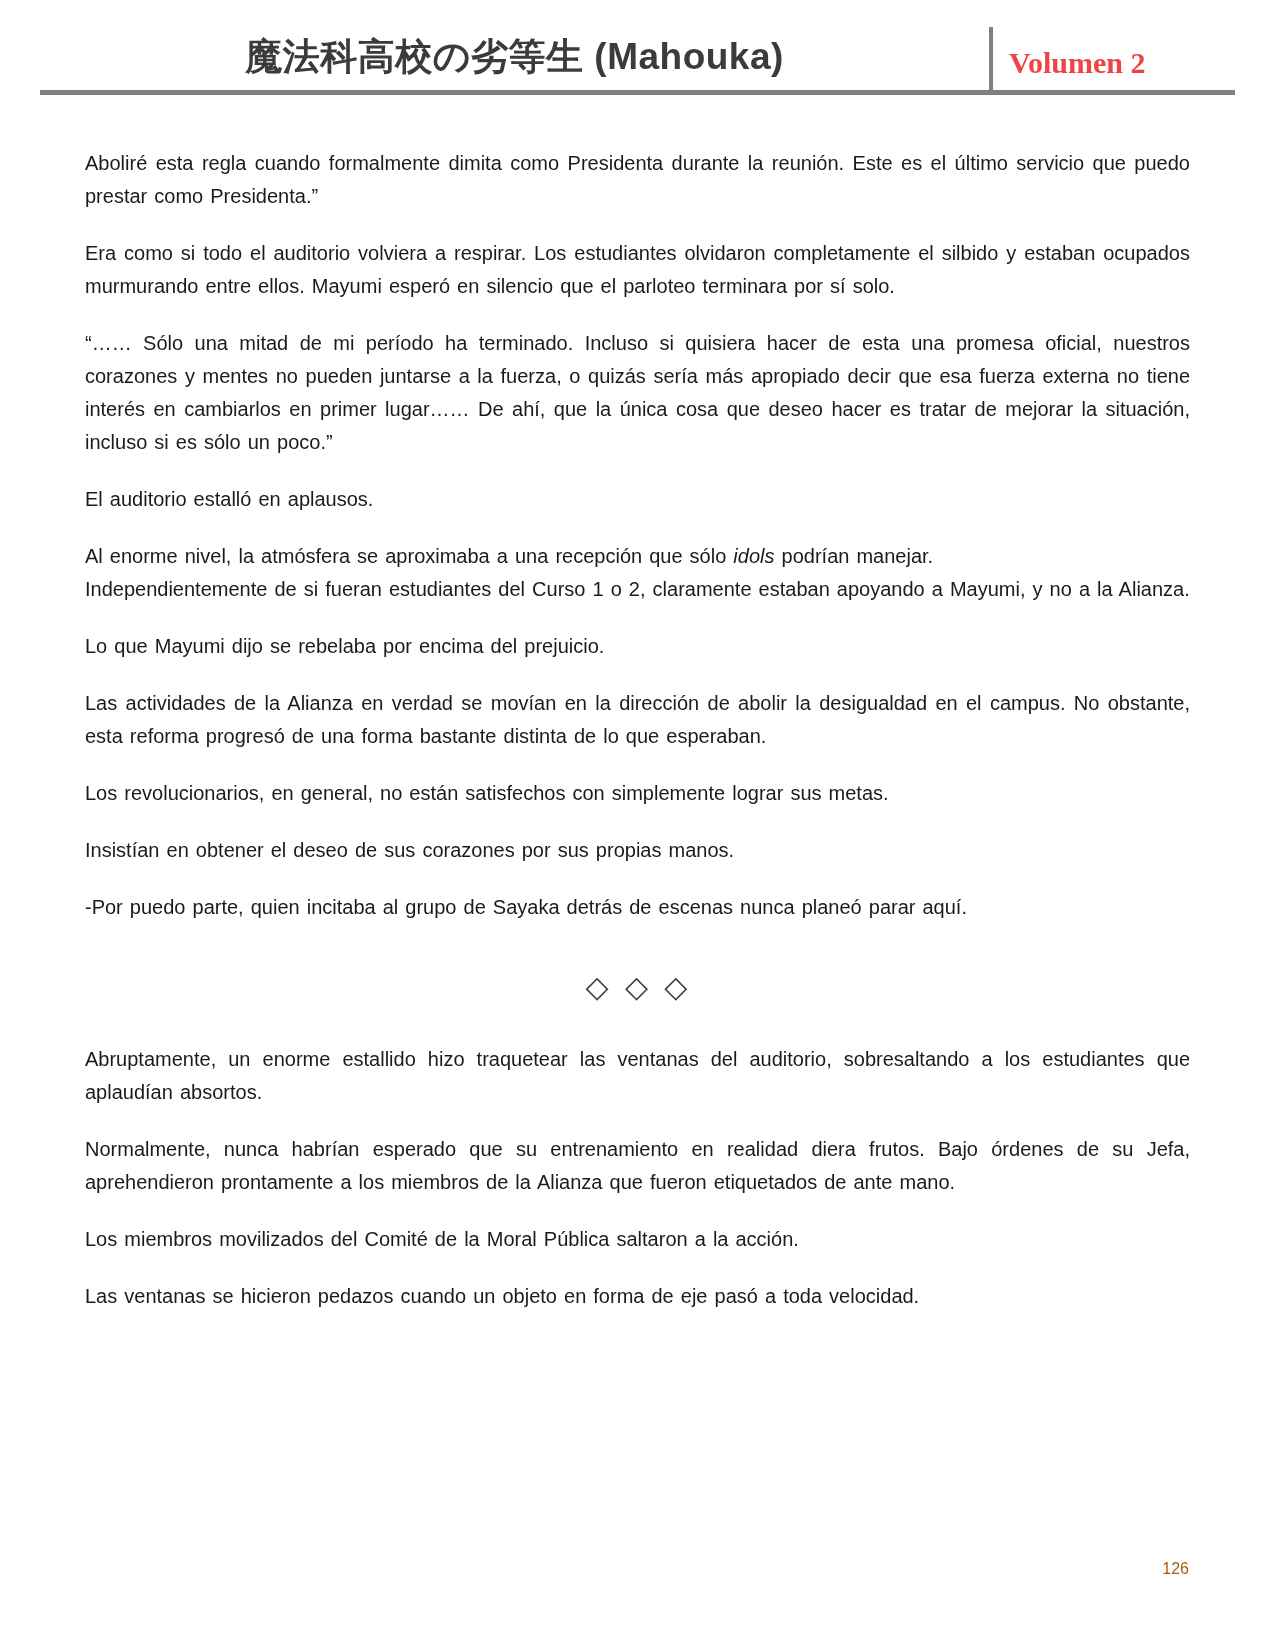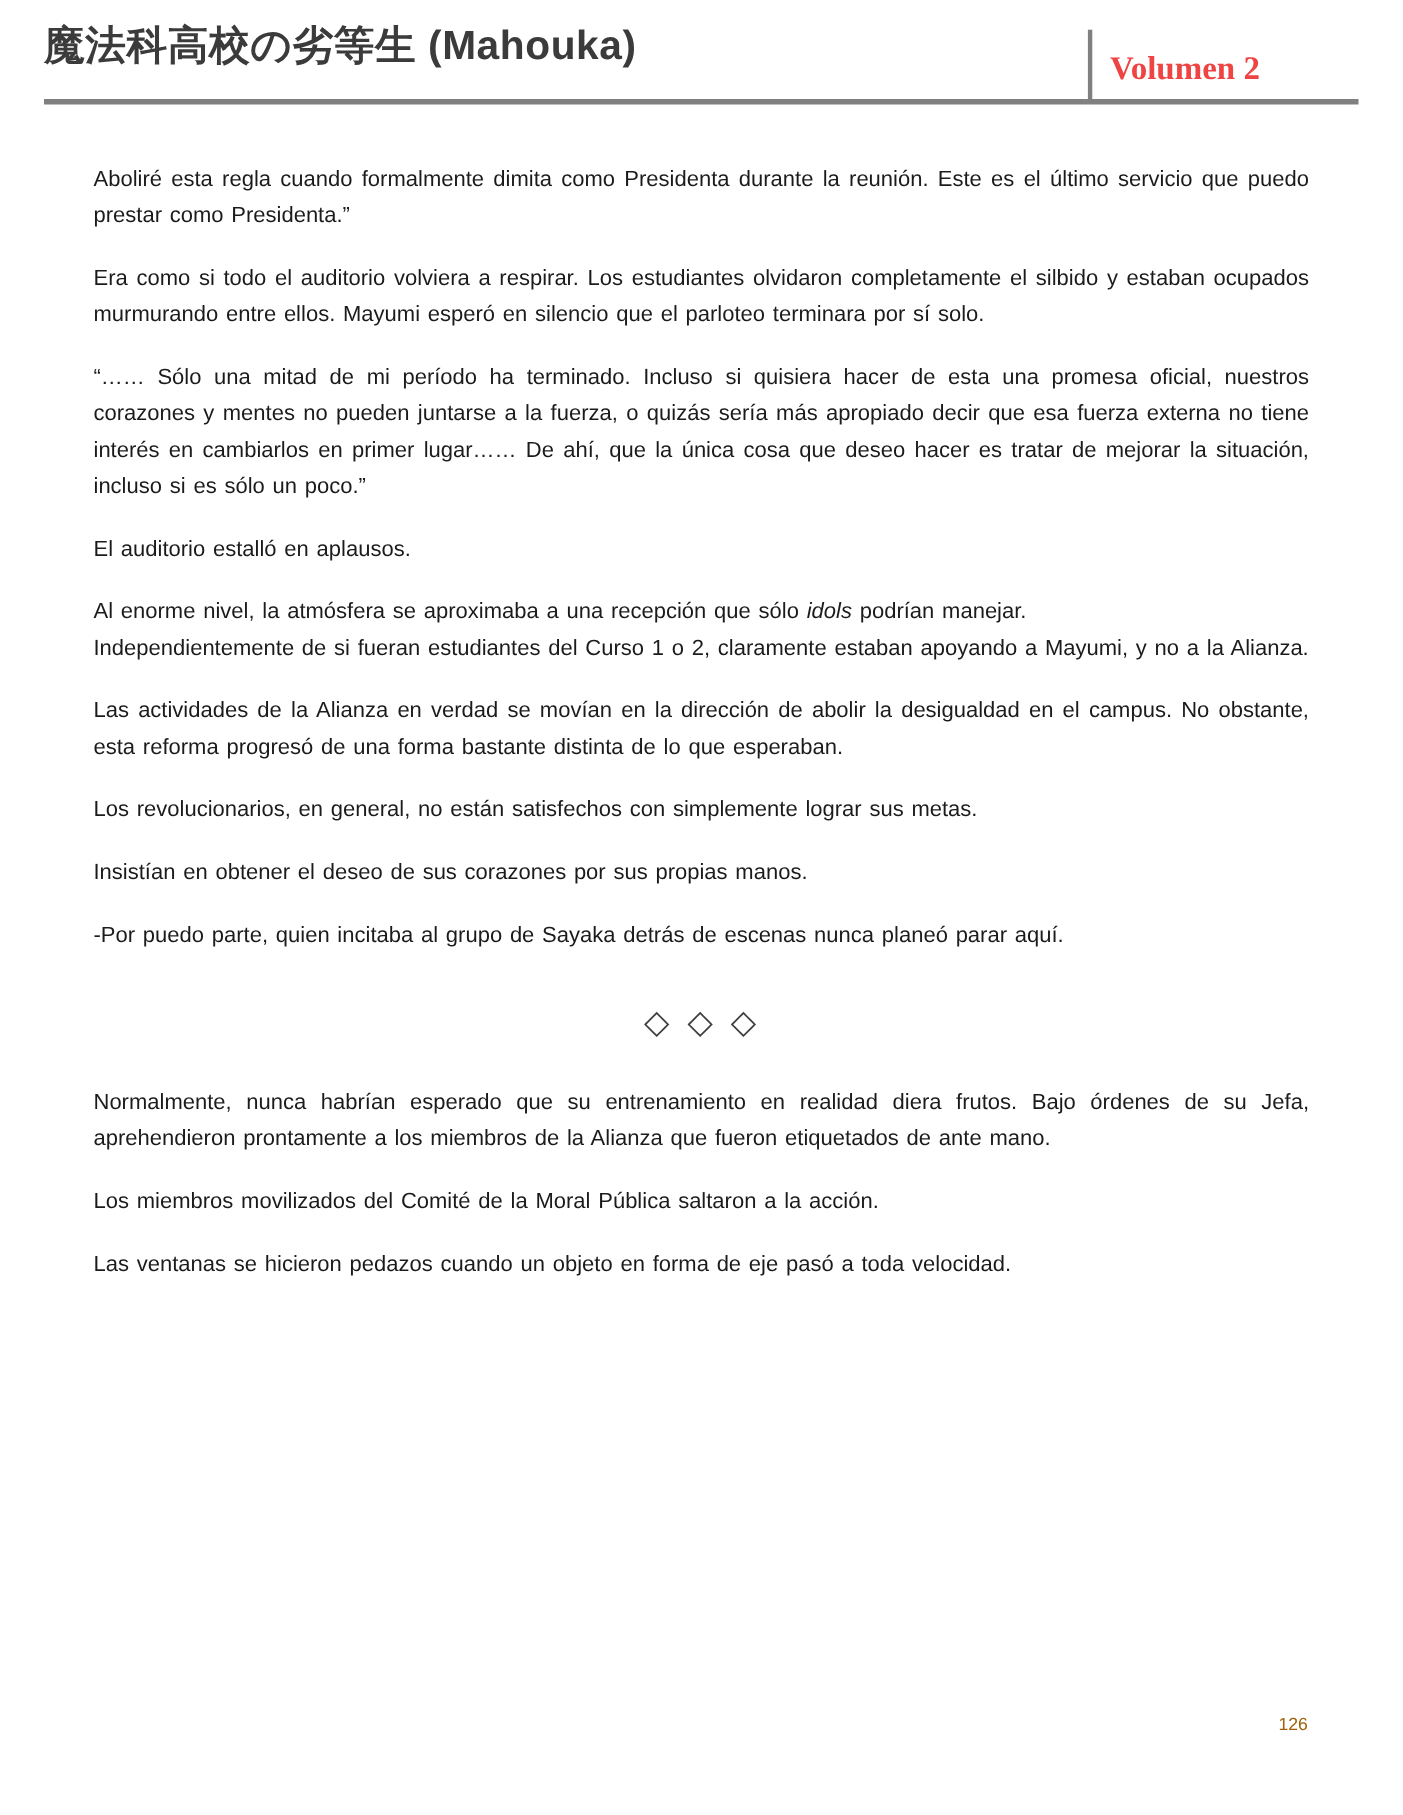--- a/index.html
+++ b/index.html
@@ -21,22 +21,22 @@
     margin: 0 40px;
     height: 90px;
     display: flex;
     align-items: stretch;
     border-bottom: 5px solid #808080;
   }
   .header-left {
     flex: 1;
     display: flex;
     align-items: flex-end;
-    justify-content: flex-start;
-    padding-bottom: 23px;
+    justify-content: center;
+    padding-bottom: 8px;
   }
   .doc-title {
     font-size: 37px;
     font-weight: bold;
     color: #3b3b3b;
     letter-spacing: 0.5px;
     white-space: nowrap;
   }
   .header-divider {
     width: 4px;
@@ -101,27 +101,29 @@
       <span class="volume-label">Volumen 2</span>
     </div>
   </header>
 
   <main class="body-text">
     <p>Aboliré esta regla cuando formalmente dimita como Presidenta durante la reunión. Este es el último servicio que puedo prestar como Presidenta.”</p>
     <p>Era como si todo el auditorio volviera a respirar. Los estudiantes olvidaron completamente el silbido y estaban ocupados murmurando entre ellos. Mayumi esperó en silencio que el parloteo terminara por sí solo.</p>
     <p>“…… Sólo una mitad de mi período ha terminado. Incluso si quisiera hacer de esta una promesa oficial, nuestros corazones y mentes no pueden juntarse a la fuerza, o quizás sería más apropiado decir que esa fuerza externa no tiene interés en cambiarlos en primer lugar…… De ahí, que la única cosa que deseo hacer es tratar de mejorar la situación, incluso si es sólo un poco.”</p>
     <p>El auditorio estalló en aplausos.</p>
     <p><span>Al enorme nivel, la atmósfera se aproximaba a una recepción que sólo </span><em>idols</em><span> podrían manejar.</span><br><span>Independientemente de si fueran estudiantes del Curso 1 o 2, claramente estaban apoyando a Mayumi, y no a la Alianza.</span></p>
+    <p>Lo que Mayumi dijo se rebelaba por encima del prejuicio.</p>
     <p>Las actividades de la Alianza en verdad se movían en la dirección de abolir la desigualdad en el campus. No obstante, esta reforma progresó de una forma bastante distinta de lo que esperaban.</p>
     <p>Los revolucionarios, en general, no están satisfechos con simplemente lograr sus metas.</p>
     <p>Insistían en obtener el deseo de sus corazones por sus propias manos.</p>
     <p>-Por puedo parte, quien incitaba al grupo de Sayaka detrás de escenas nunca planeó parar aquí.</p>
 
     <div class="separator">◇ ◇ ◇</div>
 
+    <p>Abruptamente, un enorme estallido hizo traquetear las ventanas del auditorio, sobresaltando a los estudiantes que aplaudían absortos.</p>
     <p>Normalmente, nunca habrían esperado que su entrenamiento en realidad diera frutos. Bajo órdenes de su Jefa, aprehendieron prontamente a los miembros de la Alianza que fueron etiquetados de ante mano.</p>
     <p>Los miembros movilizados del Comité de la Moral Pública saltaron a la acción.</p>
     <p>Las ventanas se hicieron pedazos cuando un objeto en forma de eje pasó a toda velocidad.</p>
   </main>
 
   <footer class="page-footer">
     <span>126</span>
   </footer>
 
 </div>

